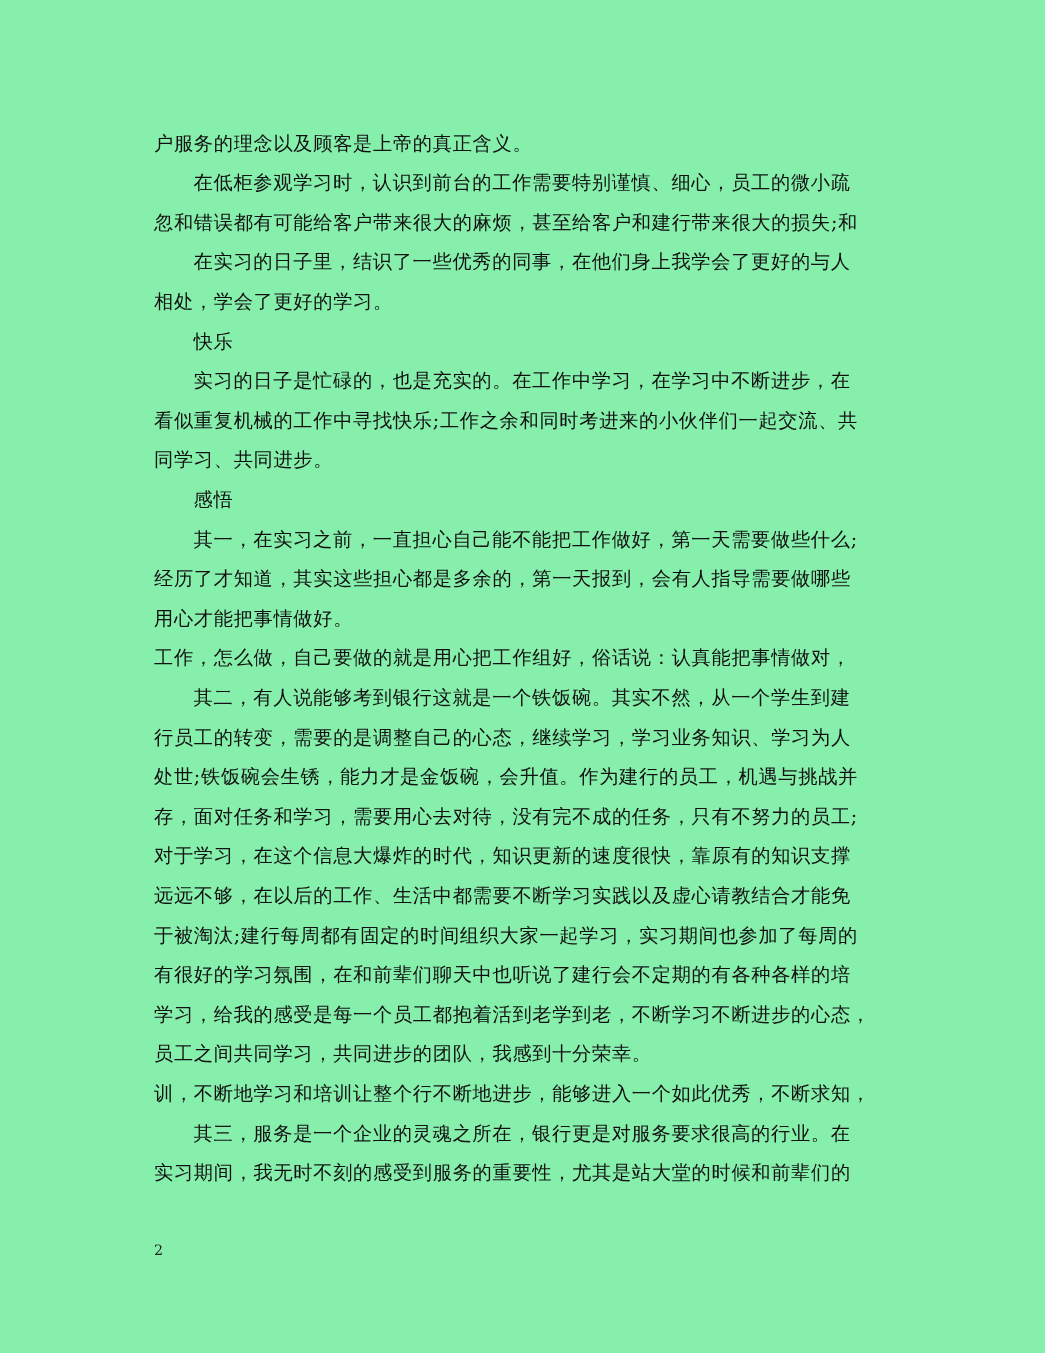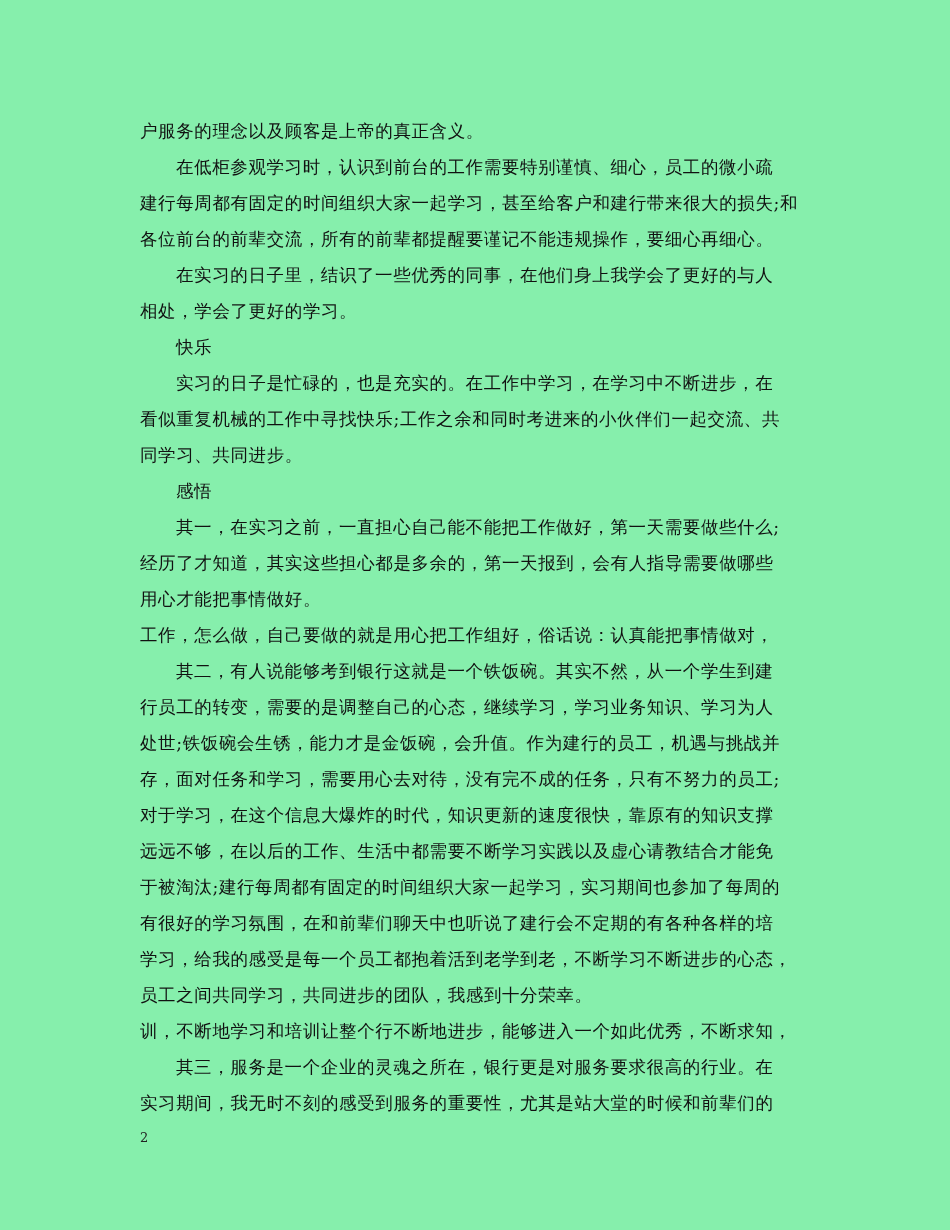--- a/index.html
+++ b/index.html
@@ -11,22 +11,21 @@
   .indent { padding-left: 36px; }
   .page-number { position: absolute; left: 140px; top: 1130px; font-size: 13px; color: #222; }
 </style>
 </head>
 <body>
 
 <div class="page">
   <div class="content" id="content">
       <div class="line">户服务的理念以及顾客是上帝的真正含义。</div>
       <div class="line indent">在低柜参观学习时，认识到前台的工作需要特别谨慎、细心，员工的微小疏</div>
-      <div class="line">建行每周都有固定的时间组织大家一起学习，甚至给客户和建行带来很大的损失;和</div>
-      <div class="line">各位前台的前辈交流，所有的前辈都提醒要谨记不能违规操作，要细心再细心。</div>
+      <div class="line">忽和错误都有可能给客户带来很大的麻烦，甚至给客户和建行带来很大的损失;和</div>
       <div class="line indent">在实习的日子里，结识了一些优秀的同事，在他们身上我学会了更好的与人</div>
       <div class="line">相处，学会了更好的学习。</div>
       <div class="line indent">快乐</div>
       <div class="line indent">实习的日子是忙碌的，也是充实的。在工作中学习，在学习中不断进步，在</div>
       <div class="line">看似重复机械的工作中寻找快乐;工作之余和同时考进来的小伙伴们一起交流、共</div>
       <div class="line">同学习、共同进步。</div>
       <div class="line indent">感悟</div>
       <div class="line indent">其一，在实习之前，一直担心自己能不能把工作做好，第一天需要做些什么;</div>
       <div class="line">经历了才知道，其实这些担心都是多余的，第一天报到，会有人指导需要做哪些</div>
       <div class="line">用心才能把事情做好。</div>

